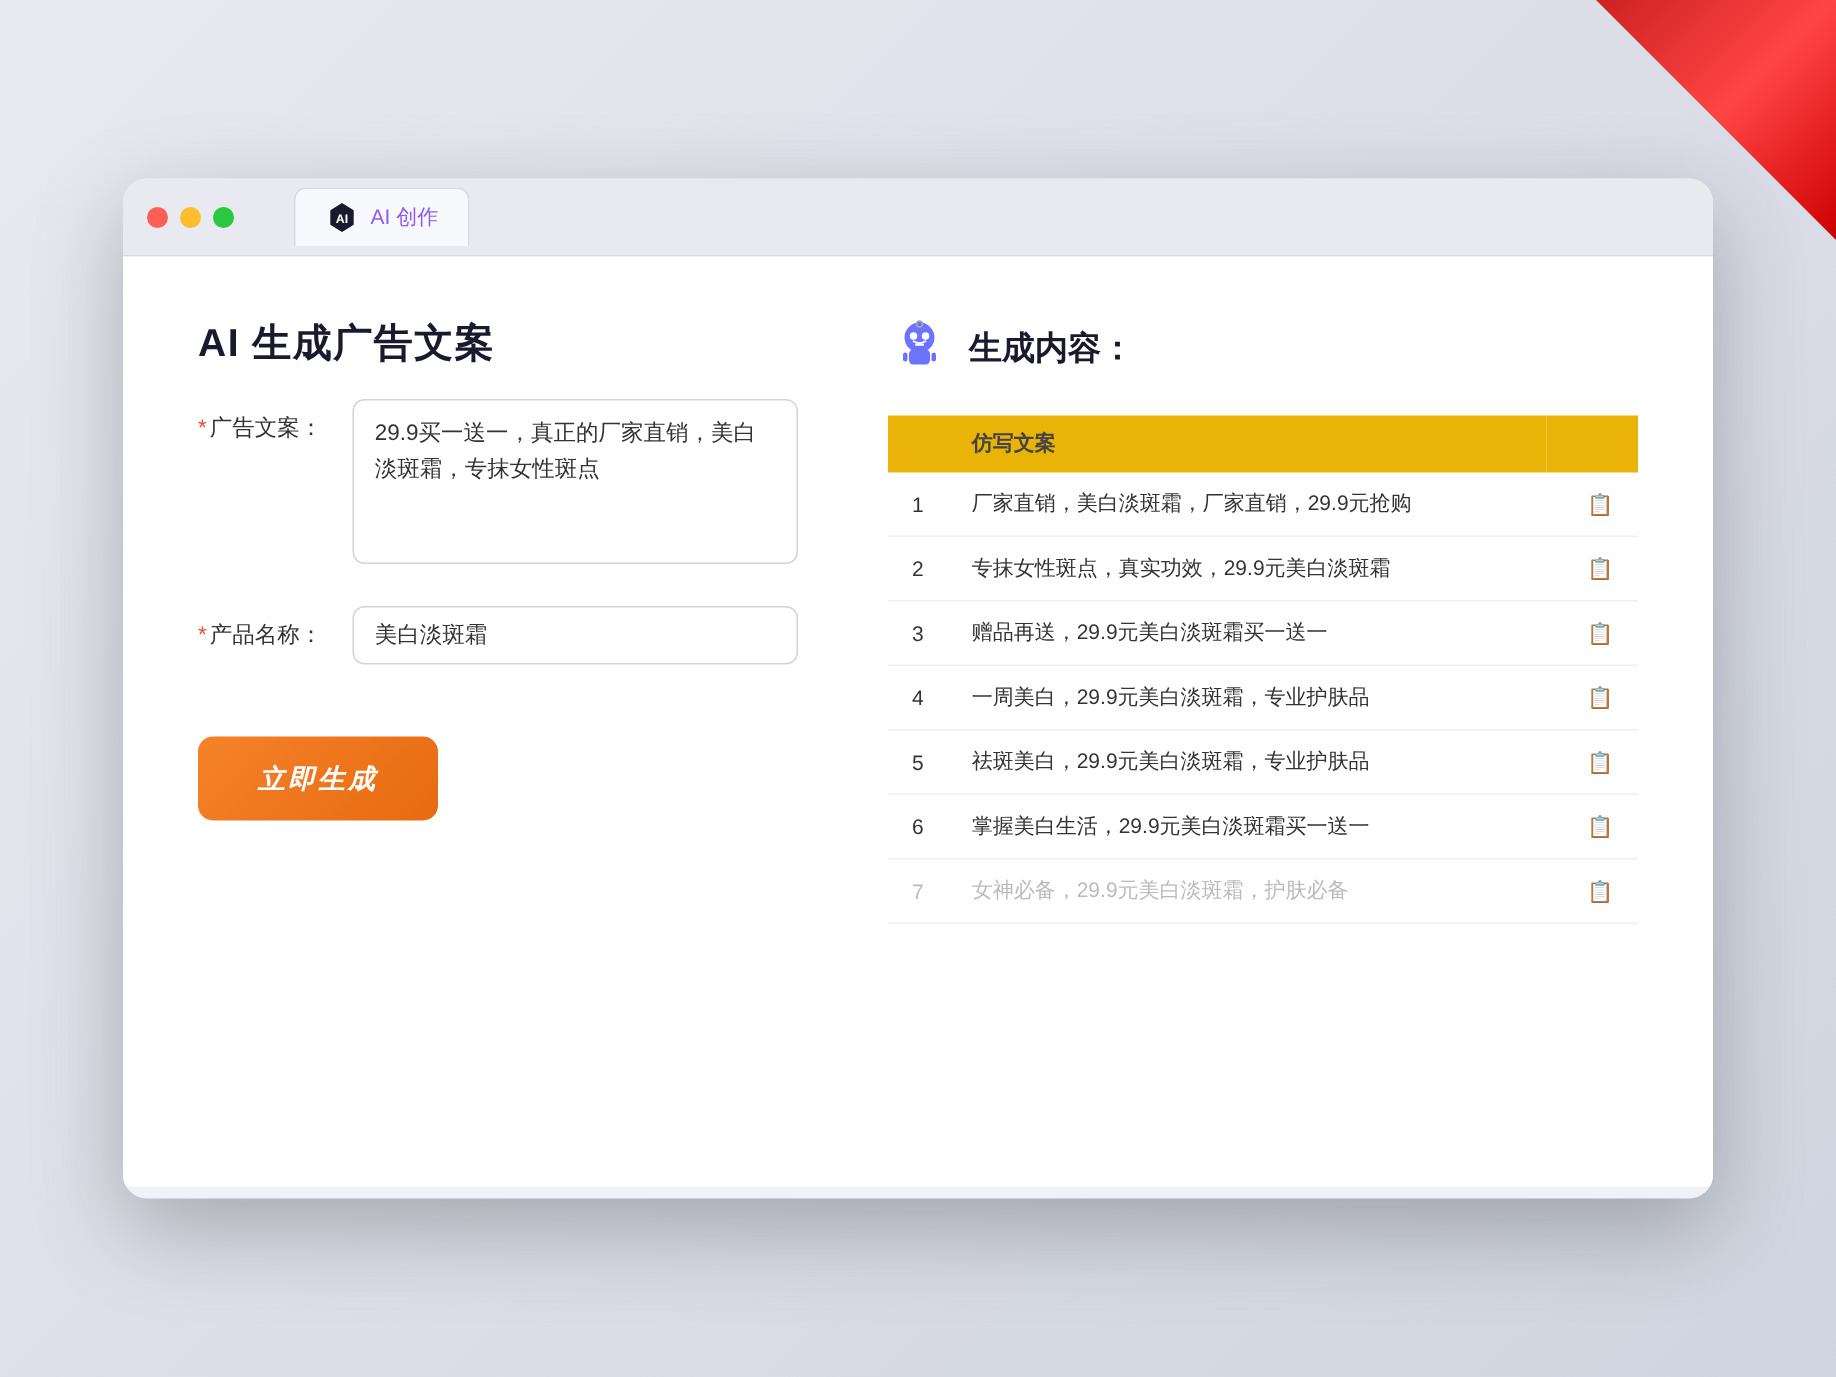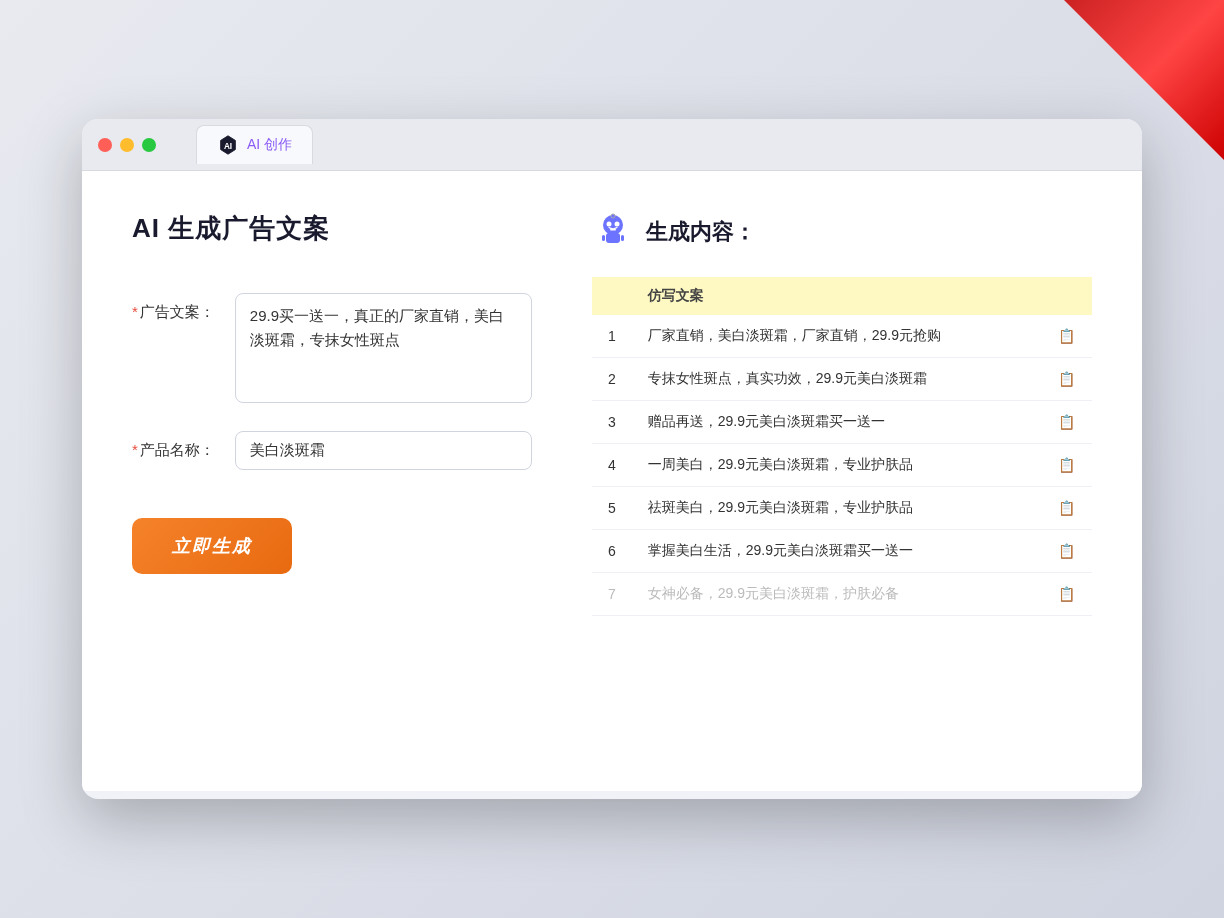--- a/index.html
+++ b/index.html
@@ -85,21 +85,21 @@
     }
     
     .left-panel {
       width: 400px;
       flex-shrink: 0;
     }
     .page-title {
       font-size: 26px;
       font-weight: 700;
       color: #1a1a2e;
-      margin-bottom: 47px;
+      margin-bottom: 20px;
       letter-spacing: 1px;
     }
     .form-group {
       display: flex;
       align-items: flex-start;
       margin-bottom: 28px;
       gap: 20px;
     }
     .form-label {
       font-size: 15px;
@@ -159,21 +159,21 @@
     .result-title {
       font-size: 22px;
       font-weight: 600;
       color: #1a1a2e;
     }
     .result-table {
       width: 100%;
       border-collapse: collapse;
     }
     .result-table thead tr {
-      background: #fef9c3;
+      background: #eab308;
     }
     .result-table thead th {
       padding: 10px 16px;
       font-size: 14px;
       font-weight: 600;
       color: #444;
       text-align: left;
     }
     .result-table tbody tr {
       border-bottom: 1px solid #eef0f5;

